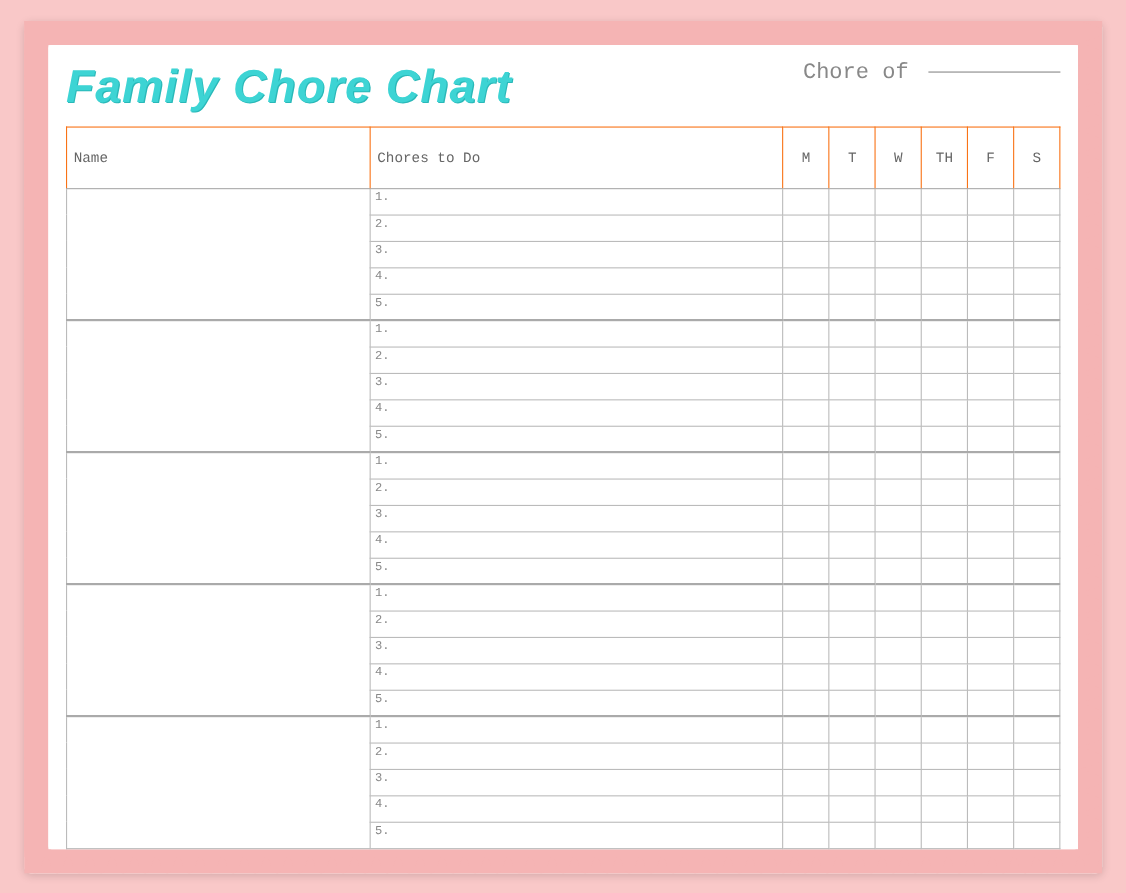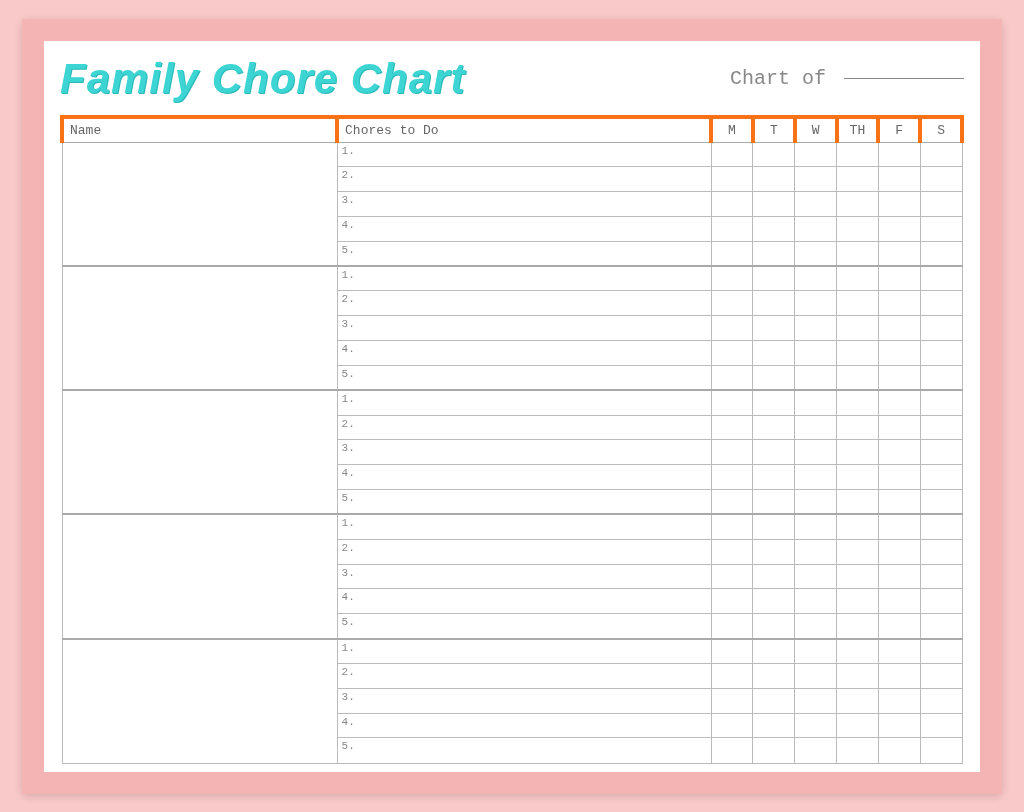--- a/index.html
+++ b/index.html
@@ -40,21 +40,21 @@
       z-index: 1;
       border-radius: 3px;
       display: flex;
       flex-direction: column;
       padding: 14px 16px 8px 16px;
     }
 
     
     .header {
       display: flex;
-      align-items: center;
+      align-items: flex-start;
       margin-bottom: 12px;
       gap: 20px;
     }
 
     .title {
       font-family: 'Arial Rounded MT Bold', Arial, sans-serif;
       font-size: 42px;
       font-weight: bold;
       color: #3dd4d4;
       letter-spacing: 1px;
@@ -80,22 +80,22 @@
 
     
     .chore-table {
       width: 100%;
       border-collapse: collapse;
       flex: 1;
       border: 1.5px solid #aaa;
     }
 
     .chore-table th {
-      border: 4px solid #f97316;
-      padding: 4px 6px;
+      border: 1px solid #f97316;
+      padding: 20px 6px;
       font-size: 13px;
       font-weight: normal;
       color: #666;
       font-family: 'Courier New', Courier, monospace;
       background: white;
       text-align: left;
     }
 
     .chore-table th.day-header {
       text-align: center;
@@ -378,21 +378,21 @@
       " fill="#f5b4b4"></path>
 
       <rect x="22" y="22" width="936" height="731" fill="white"></rect>
     </svg>
 
     <div class="white-inner">
 
       <div class="header">
         <div class="title">Family Chore Chart</div>
         <div class="week-of">
-          <span>Chart of</span>
+          <span>Chore of</span>
           <span class="week-line"></span>
         </div>
       </div>
 
       <table class="chore-table">
         <thead>
           <tr class="header-row">
             <th class="name-col">Name</th>
             <th class="chores-col">Chores to Do</th>
             <th class="day-header day-col">M</th>

